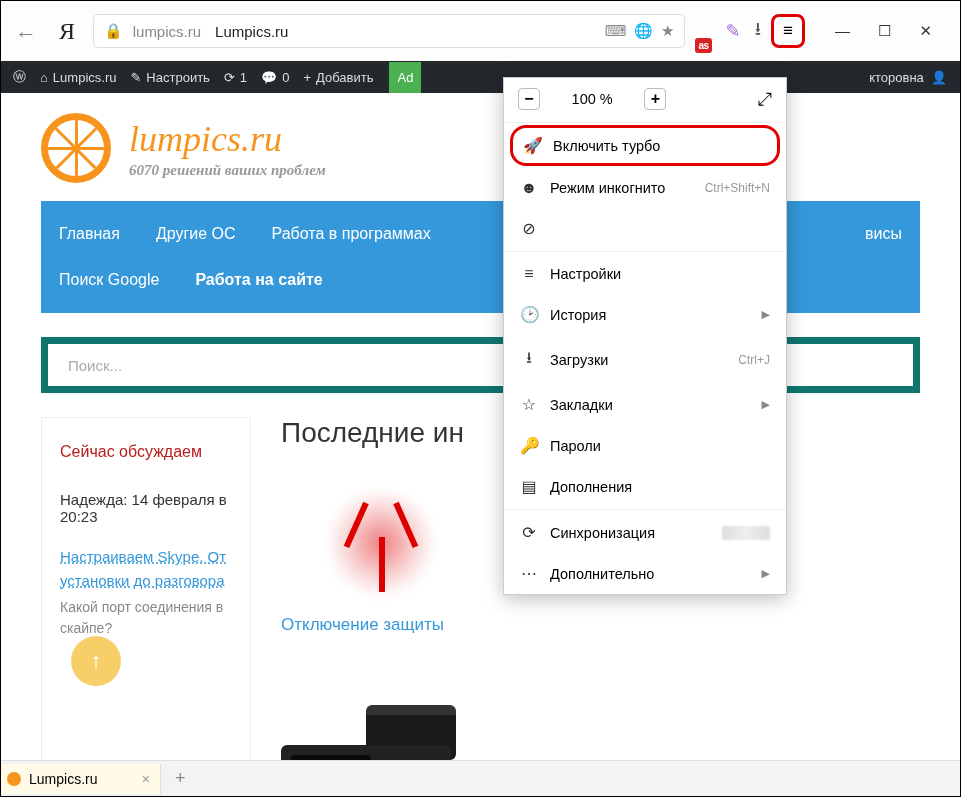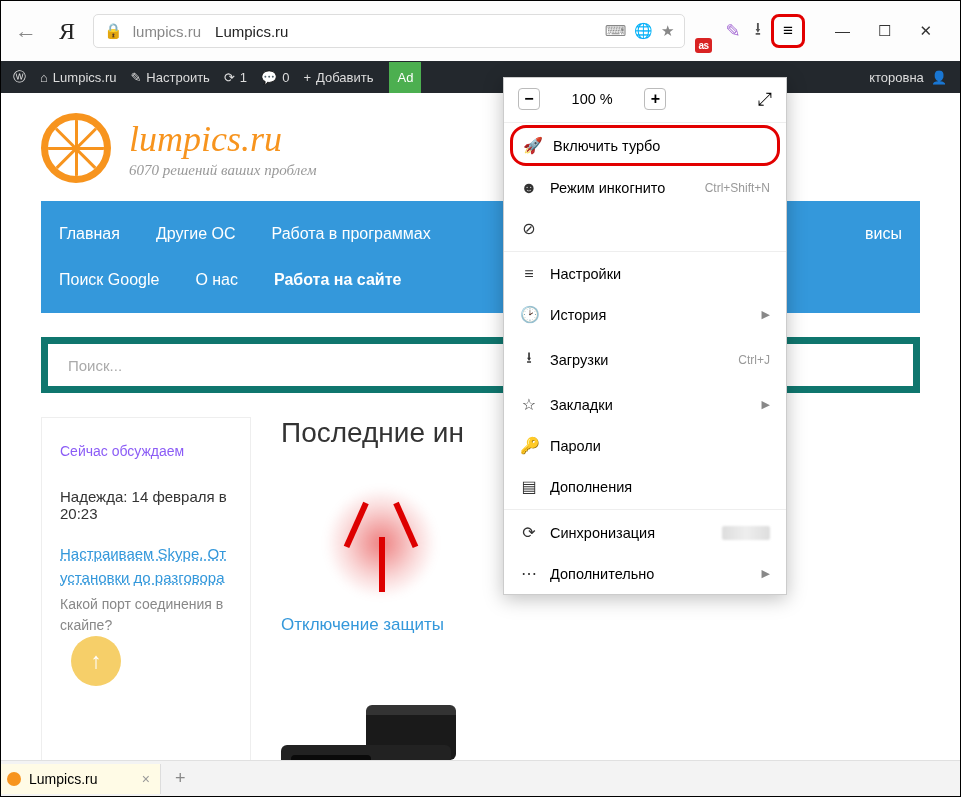--- a/index.html
+++ b/index.html
@@ -33,31 +33,31 @@
 .orange-circle { width: 70px; height: 70px; border-radius: 50%; border: 7px solid #f7941e; position: relative; background: radial-gradient(circle, #fff 28%, transparent 29%); display:flex; align-items:center; justify-content:center; }
 .orange-circle::before { content:""; position:absolute; width:100%; height:100%; background:
   linear-gradient(#f7941e,#f7941e) center/3px 100% no-repeat,
   linear-gradient(#f7941e,#f7941e) center/100% 3px no-repeat;
   transform: rotate(0deg); border-radius:50%; }
 .orange-circle::after { content:""; position:absolute; width:100%; height:100%; background:
   linear-gradient(#f7941e,#f7941e) center/3px 100% no-repeat,
   linear-gradient(#f7941e,#f7941e) center/100% 3px no-repeat;
   transform: rotate(45deg); border-radius:50%; }
 .site-title { font-family: Georgia, serif; font-size: 36px; color: #f7941e; font-style: italic; }
-.site-tagline { font-family: Georgia, serif; font-style: italic; color: #999; font-size: 15px; margin-top: 2px; }
+.site-tagline { font-family: Georgia, serif; font-style: italic; color: #999; font-size: 15px; margin-top: 2px; font-weight: bold; }
 
 .nav { background: #3498db; padding: 10px 0; display:flex; flex-wrap:wrap; }
 .nav a { color:#fff; padding: 14px 18px; font-size:16px; cursor:pointer; }
 .nav a.bold { font-weight:bold; }
 
 .search-box { margin: 24px 0; border: 7px solid #0f766e; height: 56px; display:flex; align-items:center; padding:0 20px; color:#aaa; font-size:15px; }
 
 .columns { display:flex; gap: 30px; margin-top: 10px; }
 .sidebar-box { width: 210px; border:1px solid #eee; padding: 24px 18px; }
-.sidebar-h { color:#8b5cf6; font-size:14px; line-height:1.3; margin-bottom: 28px; }
+.sidebar-h { color:#b91c1c; font-size:16px; line-height:1.3; margin-bottom: 28px; }
 .comment-meta { font-size:15px; color:#333; margin-bottom: 20px; }
 .comment-link { font-size:15px; color:#3498db; text-decoration: underline dotted; line-height:1.6; display:block; margin-bottom:4px; }
 .comment-body { font-size:14px; color:#888; line-height:1.5; }
 
 .main-col { flex:1; }
 .section-h { font-size:28px; color:#333; margin-bottom: 28px; }
 .cards { display:flex; gap:70px;flex-direction:column; }
 .card { width:200px; }
 .y-logo { width:120px; height:120px; margin:0 auto; position:relative; }
 .y-shadow { position:absolute; width:120px; height:120px; background: radial-gradient(circle at 50% 55%, rgba(220,0,0,0.5) 0%, rgba(220,0,0,0.15) 40%, transparent 62%); border-radius:50%; filter:blur(4px); }
@@ -147,21 +147,20 @@
     </div>
   </div>
 
   <div class="nav">
     <a>Главная</a>
     <a>Другие ОС</a>
     <a>Работа в программах</a>
     <a style="margin-left:auto">висы</a>
     <div style="flex-basis:100%;height:0"></div>
     <a>Поиск Google</a>
-    <a>О нас</a>
     <a class="bold">Работа на сайте</a>
   </div>
 
   <div class="search-box">
     <span>Поиск...</span>
   </div>
 
   <div class="columns">
     <div class="sidebar-box">
       <div class="sidebar-h">Сейчас обсуждаем</div>

